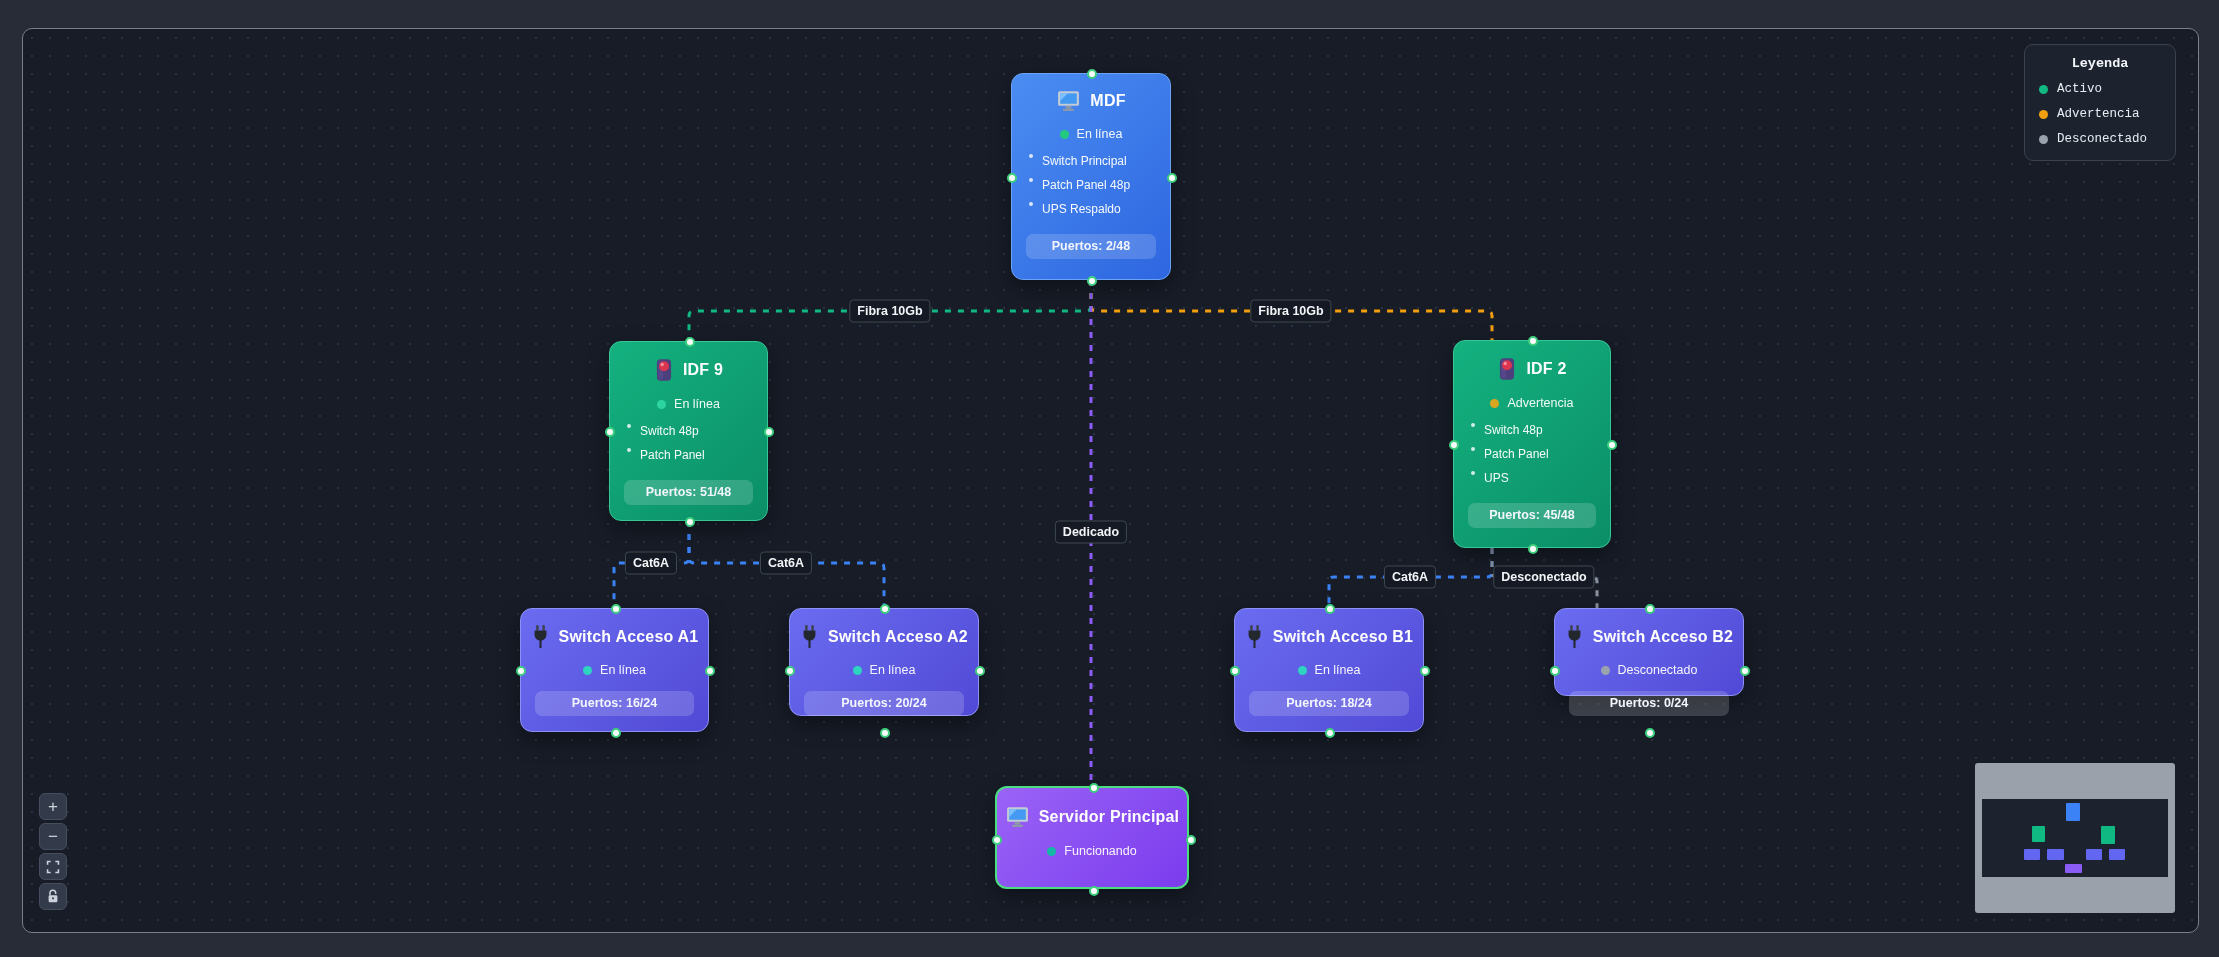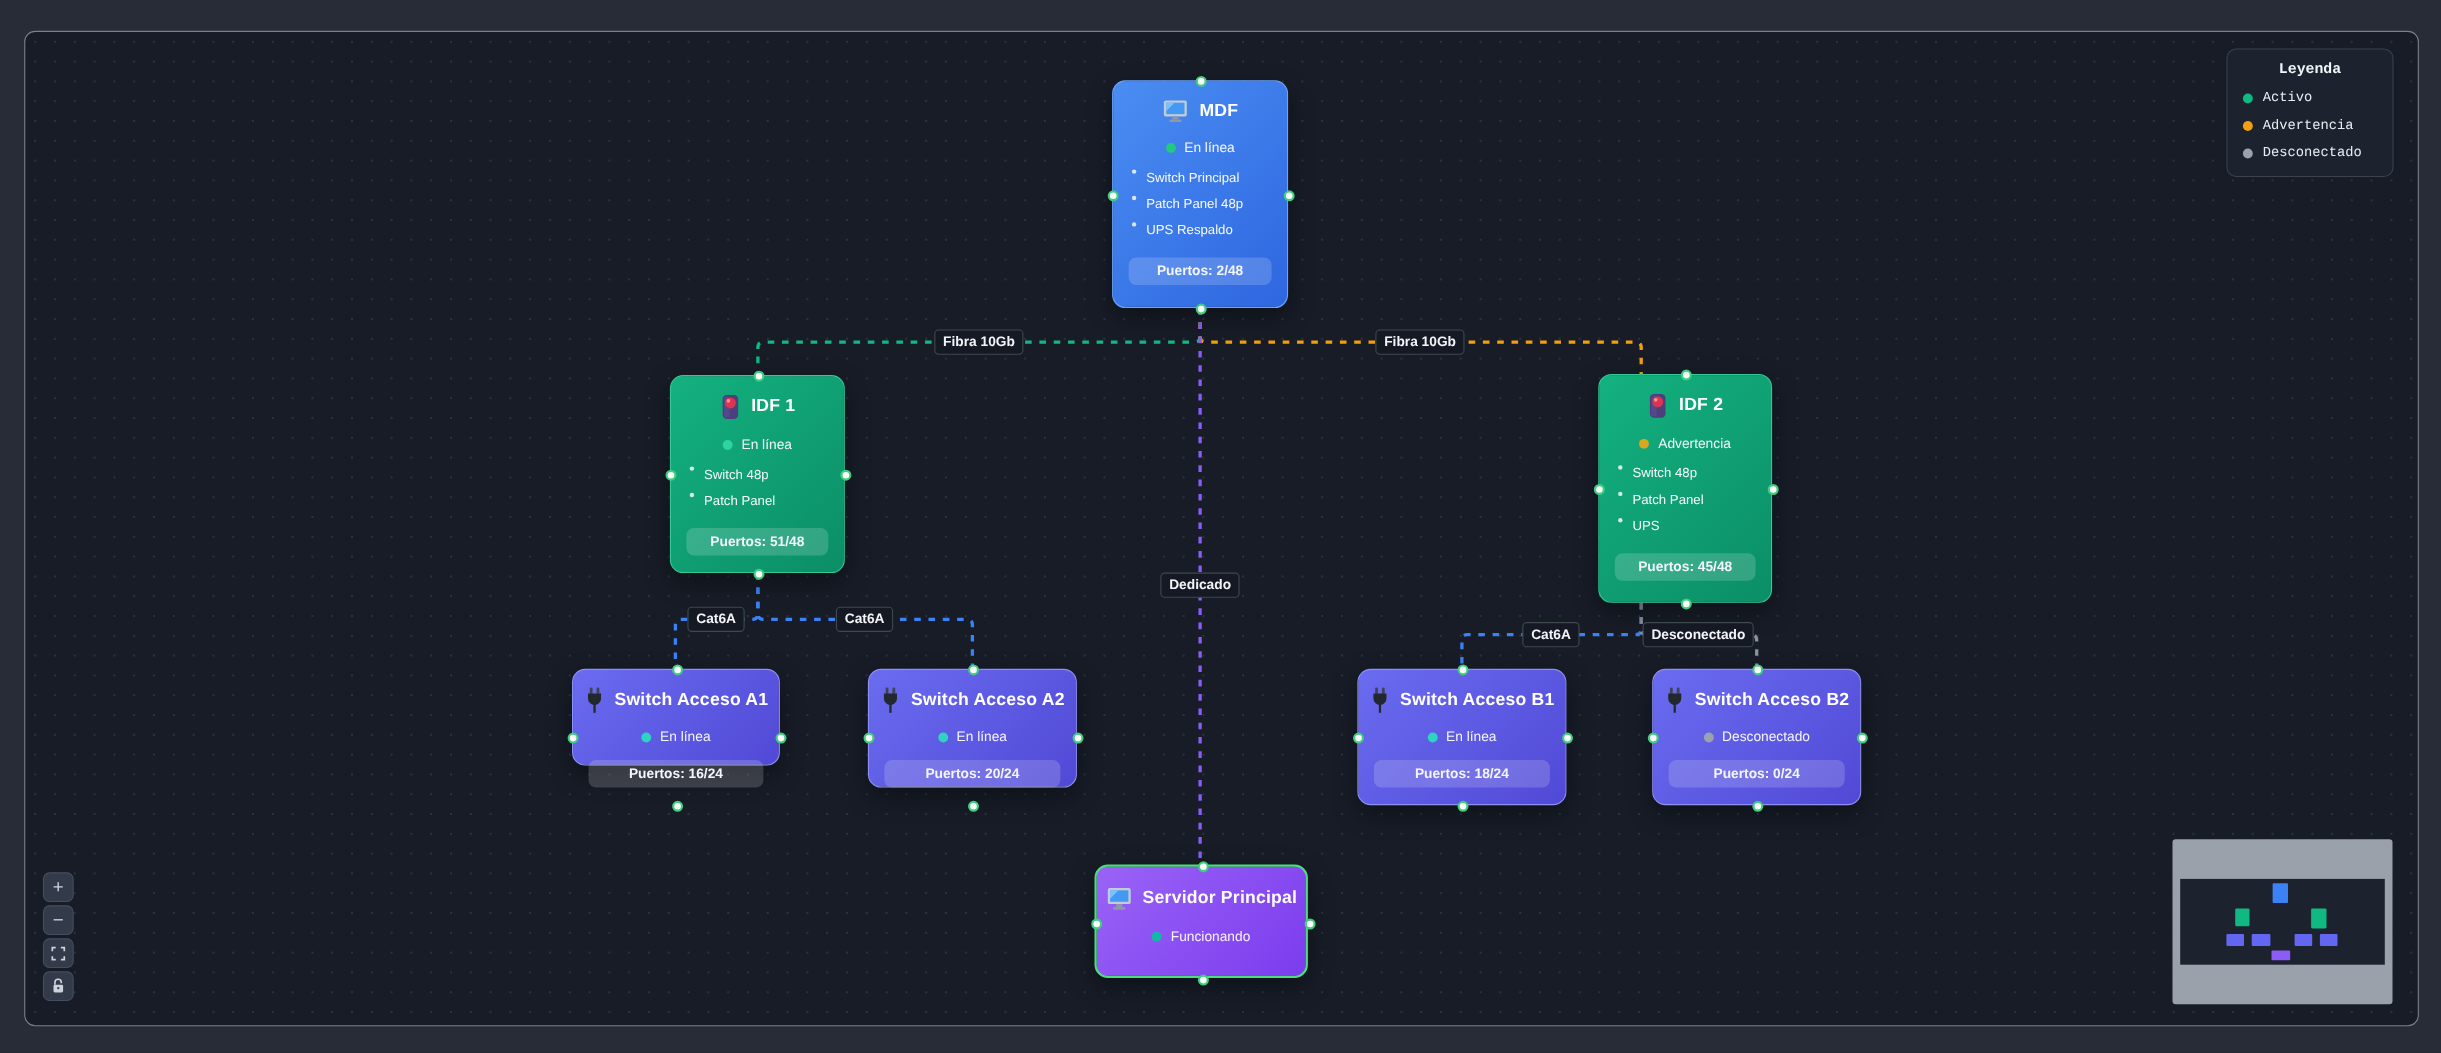--- a/index.html
+++ b/index.html
@@ -113,21 +113,21 @@
         <div class="node theme-green" style="left: 586px; top: 312px; width: 159px; height: 180px;">
           <div class="n-head">
             <span class="n-icon">
               <svg width="20" height="26" viewBox="0 0 24 30">
                 <rect x="3.5" y="2" width="17" height="26" rx="4.5" fill="#4b3f7c"></rect>
                 <rect x="5" y="3.3" width="6" height="23.5" rx="3" fill="#5a4c8f" opacity="0.7"></rect>
                 <circle cx="12" cy="10.5" r="6" fill="#dc3550"></circle>
                 <circle cx="9.8" cy="8.4" r="2" fill="#ff93a1" opacity="0.95"></circle>
               </svg>
             </span>
-            <span class="n-title">IDF 1</span>
+            <span class="n-title">IDF 9</span>
           </div>
           <div class="n-status">
             <span class="s-dot" style="background:#2dd4a0"></span>
             <span>En línea</span>
           </div>
           <div class="n-items">
             <div class="n-item">
               <span class="i-dot"></span>
               <span>Switch 48p</span>
             </div>
@@ -171,21 +171,21 @@
               <span class="i-dot"></span>
               <span>UPS</span>
             </div>
           </div>
           <div class="n-badge">Puertos: 45/48</div>
           <span class="handle" style="left:79px;top:0px;"></span>
           <span class="handle" style="left:0px;top:104px;"></span>
           <span class="handle" style="left:158px;top:104px;"></span>
           <span class="handle" style="left:79px;top:208px;"></span>
         </div>
-        <div class="node theme-indigo" style="left: 497px; top: 579px; width: 189px; height: 88px;">
+        <div class="node theme-indigo" style="left: 497px; top: 579px; width: 189px; height: 124px;">
           <div class="n-head">
             <span class="n-icon">
               <svg width="19" height="25" viewBox="0 0 24 31">
                 <rect x="6.5" y="1" width="3.2" height="7.5" rx="1.4" fill="#3d4350"></rect>
                 <rect x="14.3" y="1" width="3.2" height="7.5" rx="1.4" fill="#3d4350"></rect>
                 <path d="M4.5 8 h15 v5.5 a7.5 7.5 0 0 1 -15 0 z" fill="#23272e"></path>
                 <rect x="10.7" y="20" width="2.6" height="10" fill="#23272e"></rect>
               </svg>
             </span>
             <span class="n-title">Switch Acceso A1</span>
@@ -237,21 +237,21 @@
           <div class="n-status">
             <span class="s-dot" style="background:#2dd4bf"></span>
             <span>En línea</span>
           </div>
           <div class="n-badge">Puertos: 18/24</div>
           <span class="handle" style="left:95px;top:0px;"></span>
           <span class="handle" style="left:0px;top:62px;"></span>
           <span class="handle" style="left:190px;top:62px;"></span>
           <span class="handle" style="left:95px;top:124px;"></span>
         </div>
-        <div class="node theme-indigo" style="left: 1479px; top: 579px; width: 190px; height: 124px;">
+        <div class="node theme-indigo" style="left: 1531px; top: 579px; width: 190px; height: 88px;">
           <div class="n-head">
             <span class="n-icon">
               <svg width="19" height="25" viewBox="0 0 24 31">
                 <rect x="6.5" y="1" width="3.2" height="7.5" rx="1.4" fill="#3d4350"></rect>
                 <rect x="14.3" y="1" width="3.2" height="7.5" rx="1.4" fill="#3d4350"></rect>
                 <path d="M4.5 8 h15 v5.5 a7.5 7.5 0 0 1 -15 0 z" fill="#23272e"></path>
                 <rect x="10.7" y="20" width="2.6" height="10" fill="#23272e"></rect>
               </svg>
             </span>
             <span class="n-title">Switch Acceso B2</span>

